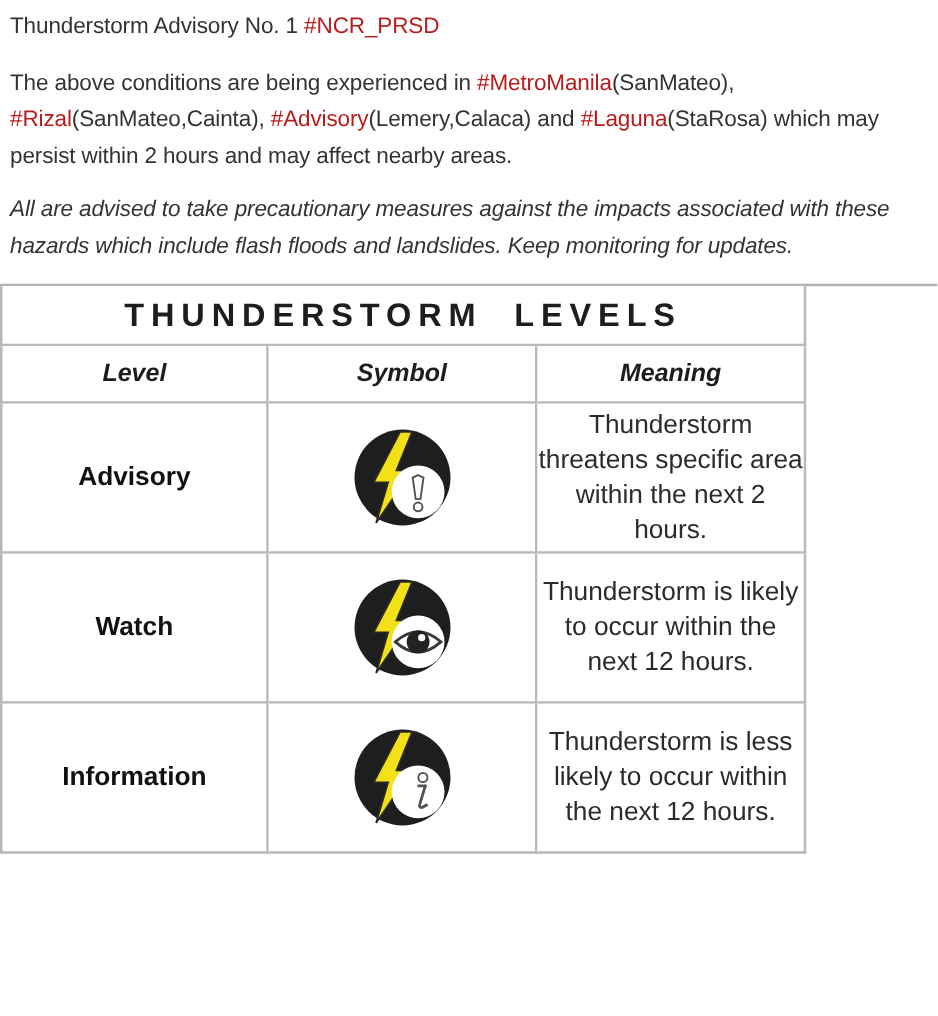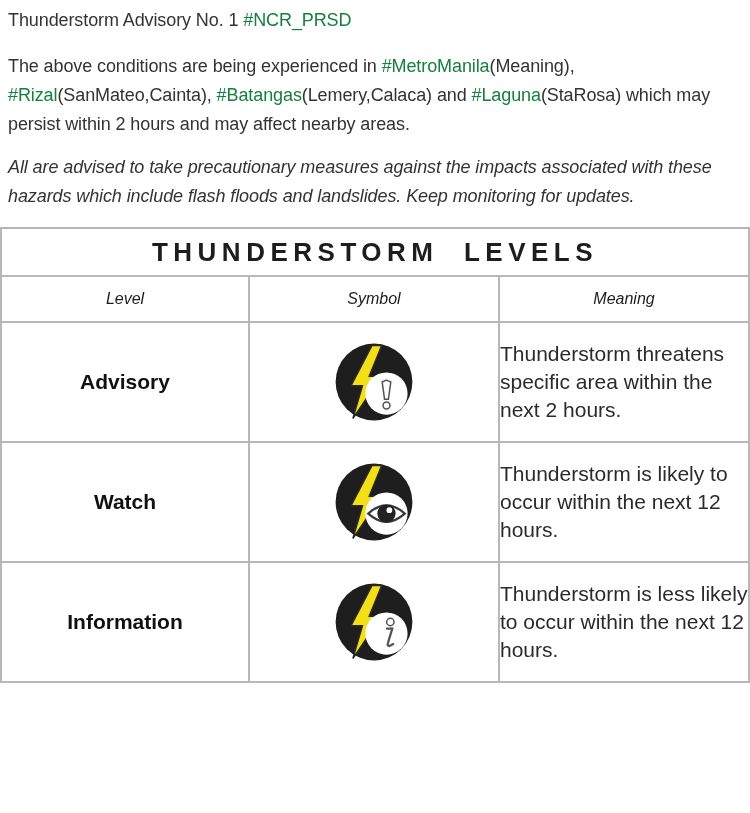--- a/index.html
+++ b/index.html
@@ -23,30 +23,30 @@
     font-size: 18px;
     line-height: 29px;
     color: #333333;
     margin: 0 0 14px 0;
     letter-spacing: -0.1px;
   }
   .adv-para.tight { margin-bottom: 16px; font-style: italic; }
   .adv-para.head  { margin-bottom: 17px; }
 
   .tag {
-    color: #15803d;
+    color: #b91c1c;
   }
 
   
   .levels-wrap {
     margin-top: 4px;
     border-top: 2px solid #b4b4b4;
   }
   table.levels {
-    width: 750px;
+    width: 645px;
     border-collapse: separate;
     border-spacing: 0;
     table-layout: fixed;
   }
   table.levels td, table.levels th {
     border-right: 2px solid #b8b8b8;
     border-bottom: 2px solid #b8b8b8;
     background: #ffffff;
     padding: 0;
     vertical-align: middle;
@@ -65,61 +65,62 @@
     letter-spacing: 5.5px;
     color: #1d1d1d;
     white-space: pre;
   }
 
   .col-head {
     text-align: center;
     height: 44px;
   }
   .col-head-text {
-    font-size: 16px;
-    font-weight: normal;
+    font-size: 20px;
+    font-weight: bold;
     font-style: italic;
     color: #1d1d1d;
   }
 
   .row-body { height: 120px; }
 
   .level-cell { text-align: center; }
   .level-text {
     font-size: 21px;
     font-weight: bold;
     color: #111111;
     margin-top: 32px;
   }
 
   .symbol-cell { text-align: center; }
 
   .meaning-cell {
     padding: 0 8px 0 14px;
+    text-align: center;
   }
   .meaning-text {
     font-size: 21px;
     line-height: 28px;
     color: #2b2b2b;
   }
 
   .badge { display: block; margin: 0 auto; }
 </style>
 </head>
 <body>
 
 <div class="advisory">
 
   <p class="adv-para head">
     <span>Thunderstorm Advisory No. 1 </span><span class="tag">#NCR_PRSD</span><br>
   </p>
 
 
   <p class="adv-para">
-    <span>The above conditions are being experienced in </span><span class="tag">#MetroManila</span><span>(Meaning), </span><span class="tag">#Rizal</span><span>(SanMateo,Cainta), </span><span class="tag">#Batangas</span><span>(Lemery,Calaca) and </span><span class="tag">#Laguna</span><span>(StaRosa) which may persist within 2 hours and may affect nearby areas.</span>
+    <span>The above conditions are being experienced in </span><span class="tag">#MetroManila</span><span>(SanMateo), </span><span class="tag">#Rizal</span><span>(SanMateo,Cainta), </span><span class="tag">#Advisory</span><span>(Lemery,Calaca) and </span><span class="tag">#Laguna</span><span>(StaRosa) which may persist within 2 hours and may affect nearby areas.</span>
   </p>
 
   <p class="adv-para tight">All are advised to take precautionary measures against the impacts associated with these hazards which include flash floods and landslides. Keep monitoring for updates.</p>
 </div>
 
 <div class="levels-wrap">
   <table class="levels">
 
     <tbody>
         <tr>

